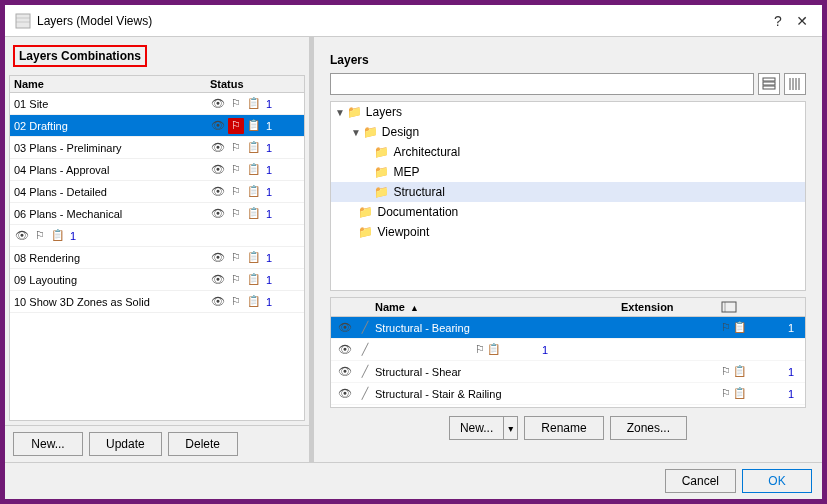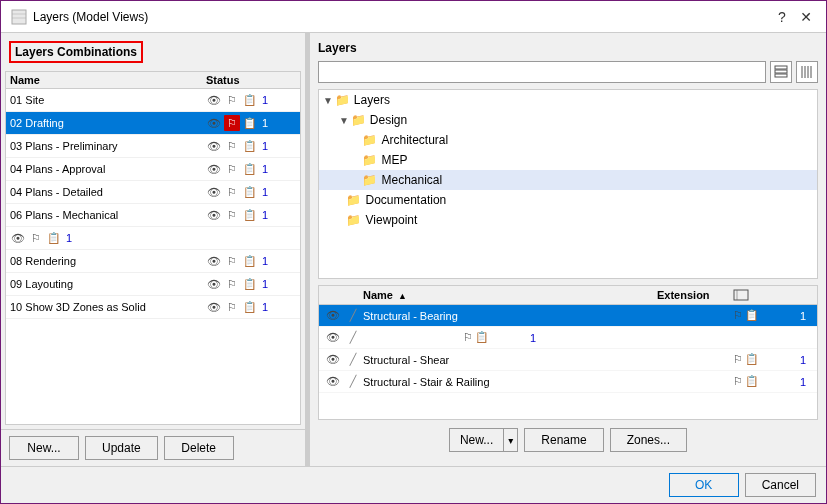--- a/index.html
+++ b/index.html
@@ -10,21 +10,21 @@
       display: flex;
       align-items: center;
       justify-content: center;
       width: 827px;
       height: 504px;
     }
     .dialog {
       width: 827px;
       height: 504px;
       background: #f0f0f0;
-      border: 1px solid #701a75;
+      border: 5px solid #701a75;
       box-shadow: 2px 2px 8px rgba(0,0,0,0.3);
       display: flex;
       flex-direction: column;
     }
     .title-bar {
       background: #fff;
       border-bottom: 1px solid #ccc;
       display: flex;
       align-items: center;
       justify-content: space-between;
@@ -93,21 +93,21 @@
       border-bottom: 1px solid #ccc;
       padding: 2px 4px;
       font-weight: bold;
       font-size: 11px;
     }
     .col-name { flex: 1; }
     .col-status { width: 90px; text-align: left; margin-left: 17px; }
     .left-row {
       display: flex;
       align-items: center;
-      padding: 11px 4px;
+      padding: 1px 4px;
       border-bottom: 1px solid #f0f0f0;
       height: 22px;
       cursor: pointer;
     }
     .left-row.selected {
       background: #0078d7;
       color: #fff;
     }
     .left-row-name { flex: 1; font-size: 11px; }
     .left-row-icons {
@@ -141,21 +141,21 @@
       padding: 6px 8px;
       display: flex;
       gap: 6px;
       border-top: 1px solid #ccc;
     }
     
     .right-panel {
       flex: 1;
       display: flex;
       flex-direction: column;
-      padding: 8px;
+      padding: 16px;
       background: #f0f0f0;
     }
     .right-panel-title {
       font-size: 12px;
       font-weight: bold;
       margin-bottom: 6px;
     }
     .search-bar {
       display: flex;
       align-items: center;
@@ -223,21 +223,21 @@
       background: #f0f0f0;
       border-bottom: 1px solid #ccc;
       padding: 2px 4px;
       font-size: 11px;
       font-weight: bold;
       align-items: center;
     }
     .lt-col-vis { width: 20px; }
     .lt-col-icon { width: 20px; }
     .lt-col-name { flex: 1; font-size: 11px; }
-    .lt-col-ext { width: 76px; }
+    .lt-col-ext { width: 100px; }
     .lt-col-num { width: 20px; text-align: center; }
     .layers-row {
       display: flex;
       align-items: center;
       padding: 1px 4px;
       height: 22px;
       border-bottom: 1px solid #f5f5f5;
       cursor: pointer;
     }
     .layers-row.selected {
@@ -477,21 +477,21 @@
 
         <div class="tree-item tree-indent-2">
           <span class="tree-arrow">&nbsp;&nbsp;</span>
           <span class="folder-icon">📁</span>
           <span class="tree-label">MEP</span>
         </div>
 
         <div class="tree-item tree-indent-2 selected">
           <span class="tree-arrow">&nbsp;&nbsp;</span>
           <span class="folder-icon">📁</span>
-          <span class="tree-label">Mechanical</span>
+          <span class="tree-label">Structural</span>
         </div>
 
         <div class="tree-item tree-indent-1">
           <span class="tree-arrow">&nbsp;&nbsp;</span>
           <span class="folder-icon">📁</span>
           <span class="tree-label">Documentation</span>
         </div>
 
         <div class="tree-item tree-indent-1">
           <span class="tree-arrow">&nbsp;&nbsp;</span>
@@ -571,16 +571,16 @@
           <button class="btn-split-main">New...</button>
           <button class="btn-split-arrow">▾</button>
         </div>
         <button class="btn">Rename</button>
         <button class="btn">Zones...</button>
       </div>
     </div>
   </div>
 
   <div class="dialog-footer">
+    <button class="btn">Cancel</button>
     <button class="btn primary">OK</button>
-    <button class="btn">Cancel</button>
   </div>
 </div>
 
 </body></html>

